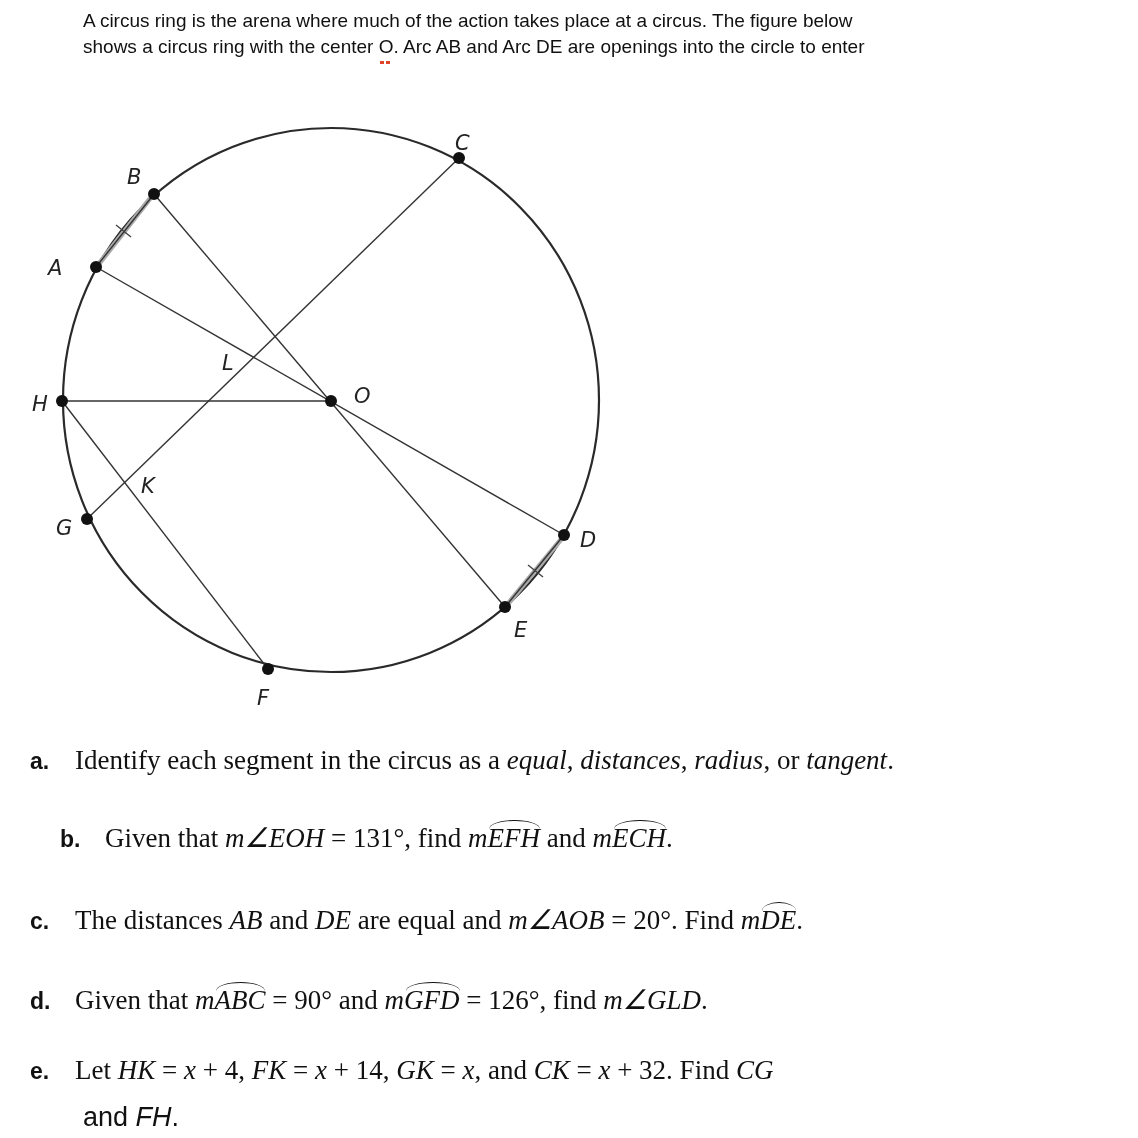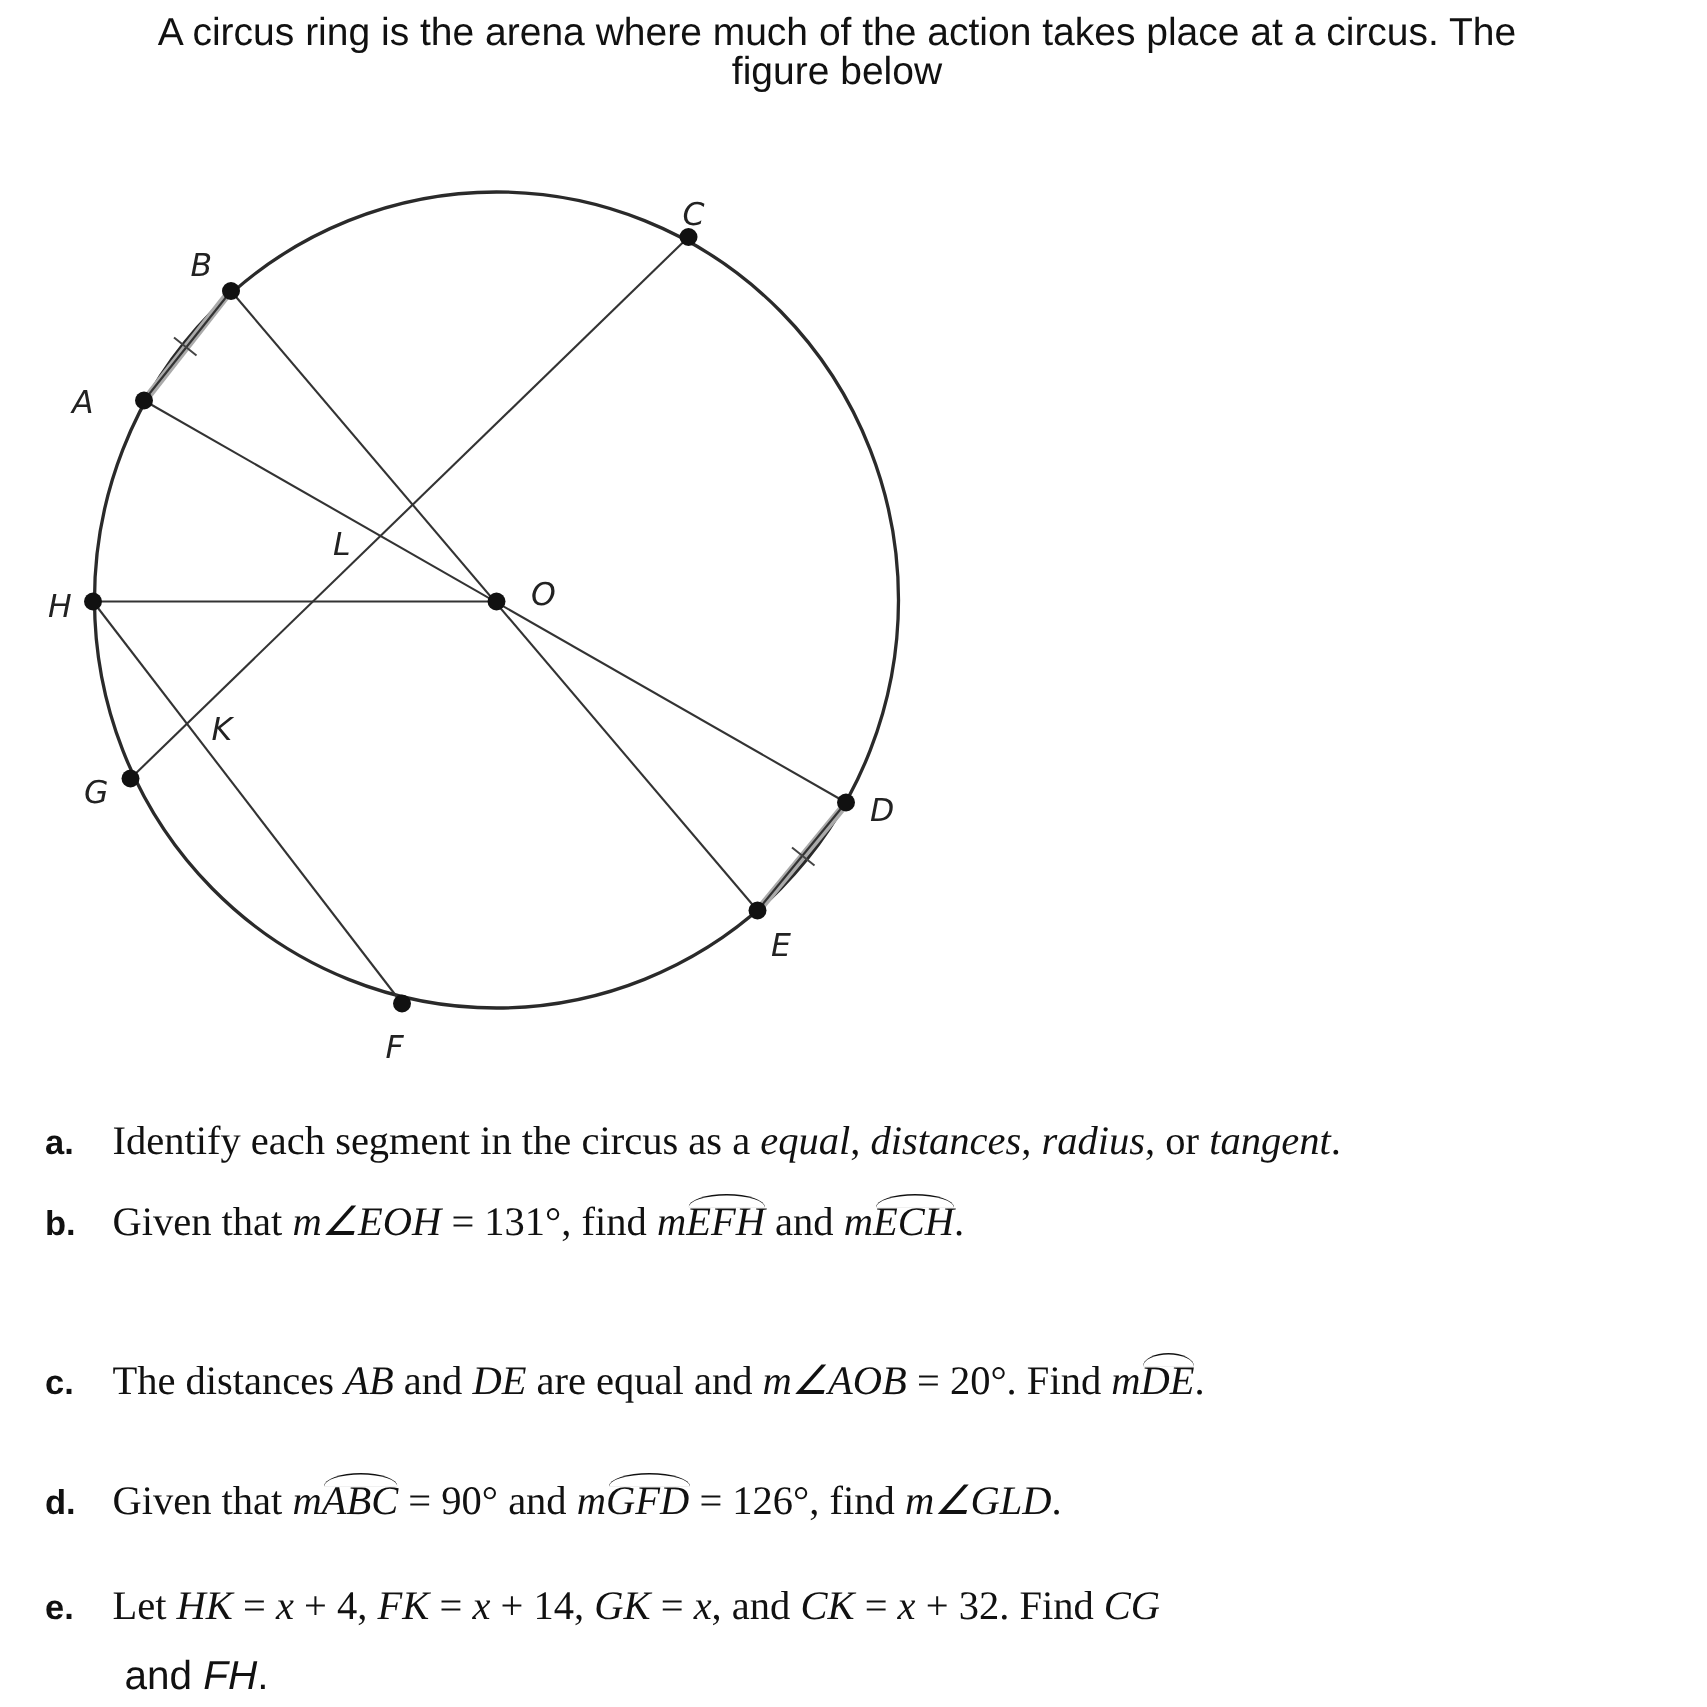--- a/index.html
+++ b/index.html
@@ -1,19 +1,19 @@
 <!DOCTYPE html>
 <html><head>
 <meta charset="utf-8">
 <style>
   html, body { margin: 0; padding: 0; background: #ffffff; }
   body { width: 1138px; height: 1138px; position: relative; overflow: hidden; color: #111; }
   .intro {
     position: absolute; left: 83px; top: 8px; width: 950px;
-    font-family: "Liberation Sans", sans-serif; font-size: 26px; line-height: 26px; color: #111; text-align: center;
+    font-family: "Liberation Sans", sans-serif; font-size: 19px; line-height: 26px; color: #111;
   }
   .intro .o-mark { position: relative; display: inline-block; }
   .intro .o-mark::after {
     content: ""; position: absolute; left: 1px; right: 1px; bottom: -4px; height: 3px;
     background: repeating-linear-gradient(90deg, #e0452a 0 4px, transparent 4px 6px);
   }
   #figure { position: absolute; left: 0; top: 100px; }
   .fig-label { font-family: "DejaVu Sans", sans-serif; font-style: italic; font-size: 21px; fill: #222; }
   .question {
     position: absolute; left: 30px; width: 1000px;
@@ -26,20 +26,21 @@
     content: ""; position: absolute; left: 2px; right: 0; top: -3px; height: 8px;
     border-top: 1.6px solid #111; border-radius: 50% 50% 0 0 / 100% 100% 0 0;
   }
   .cont { position: absolute; left: 83px; font-family: Liberation Sans, sans-serif; font-size: 27px; }
 </style>
 </head>
 <body>
 
 <div class="intro">
   <div>A circus ring is the arena where much of the action takes place at a circus.  The figure below</div>
+  <div><span>shows a circus ring with the center </span><span class="o-mark">O</span><span>.  Arc AB and Arc DE are openings into the circle to enter</span></div>
 </div>
 
 <svg id="figure" width="660" height="620" xmlns="http://www.w3.org/2000/svg">
   <g transform="translate(0,-100)">
     <ellipse cx="331" cy="400" rx="268" ry="272" fill="none" stroke="#2a2a2a" stroke-width="2.2"></ellipse>
 
     <line x1="98" y1="265" x2="152" y2="196" stroke="#aaa" stroke-width="5"></line>
     <line x1="563" y1="537" x2="507" y2="605" stroke="#aaa" stroke-width="5"></line>
     <line x1="96" y1="267" x2="154" y2="194" stroke="#333" stroke-width="1.4"></line>
     <line x1="564" y1="535" x2="505" y2="607" stroke="#333" stroke-width="1.4"></line>
@@ -72,21 +73,21 @@
     <text class="fig-label" x="354" y="403">O</text>
     <text class="fig-label" x="222" y="370">L</text>
     <text class="fig-label" x="141" y="493">K</text>
   </g>
 </svg>
 
 <div class="question" style="top:745px;">
   <span class="letter">a.</span><span>Identify each segment in the circus as a </span><i>equal</i><span>, </span><i>distances</i><span>, </span><i>radius</i><span>, or </span><i>tangent</i><span>.</span>
 </div>
 
-<div class="question" style="top:798px;">
+<div class="question" style="top:822px;margin-left:30px;">
   <span class="letter">b.</span><span>Given that </span><i>m∠EOH</i><span> = 131°,  find </span><i>m</i><i class="arc">EFH</i><span> and </span><i>m</i><i class="arc">ECH</i><span>.</span>
 </div>
 
 <div class="question" style="top:904px;">
   <span class="letter">c.</span><span>The distances </span><i>AB</i><span> and </span><i>DE</i><span> are equal and </span><i>m∠AOB</i><span> = 20°. Find </span><i>m</i><i class="arc">DE</i><span>.</span>
 </div>
 
 <div class="question" style="top:984px;">
   <span class="letter">d.</span><span>Given that </span><i>m</i><i class="arc">ABC</i><span> = 90° and </span><i>m</i><i class="arc">GFD</i><span> = 126°, find </span><i>m∠GLD</i><span>.</span>
 </div>

